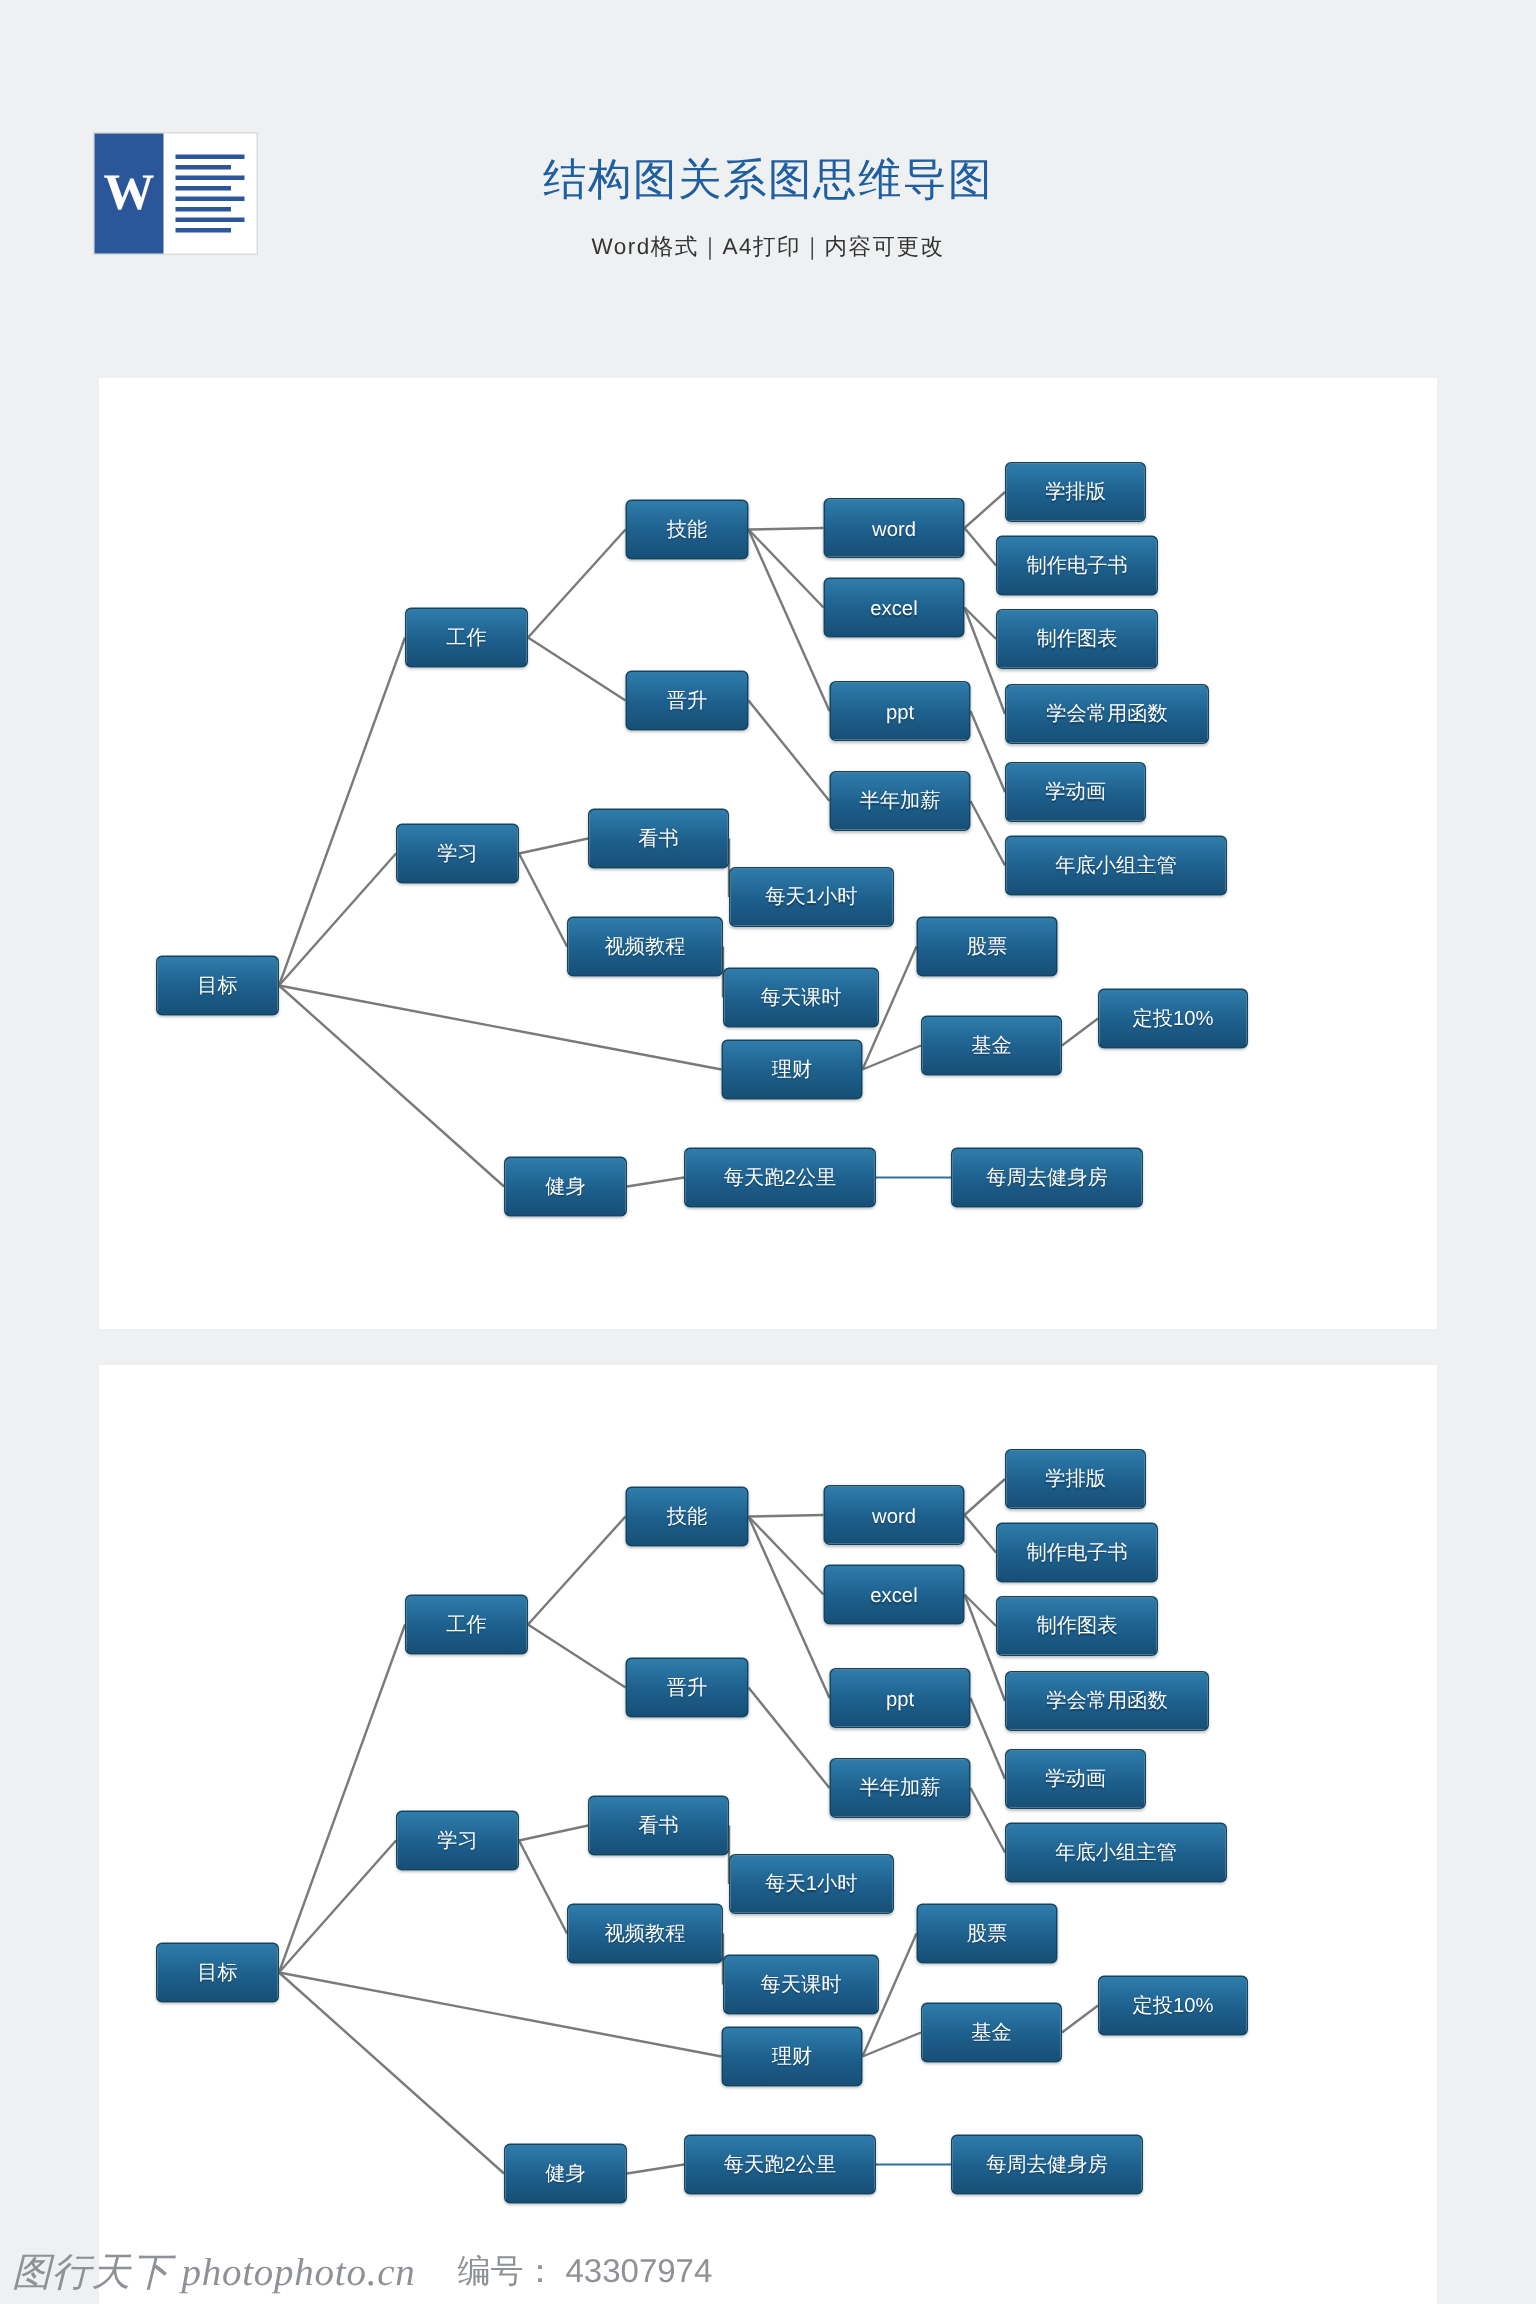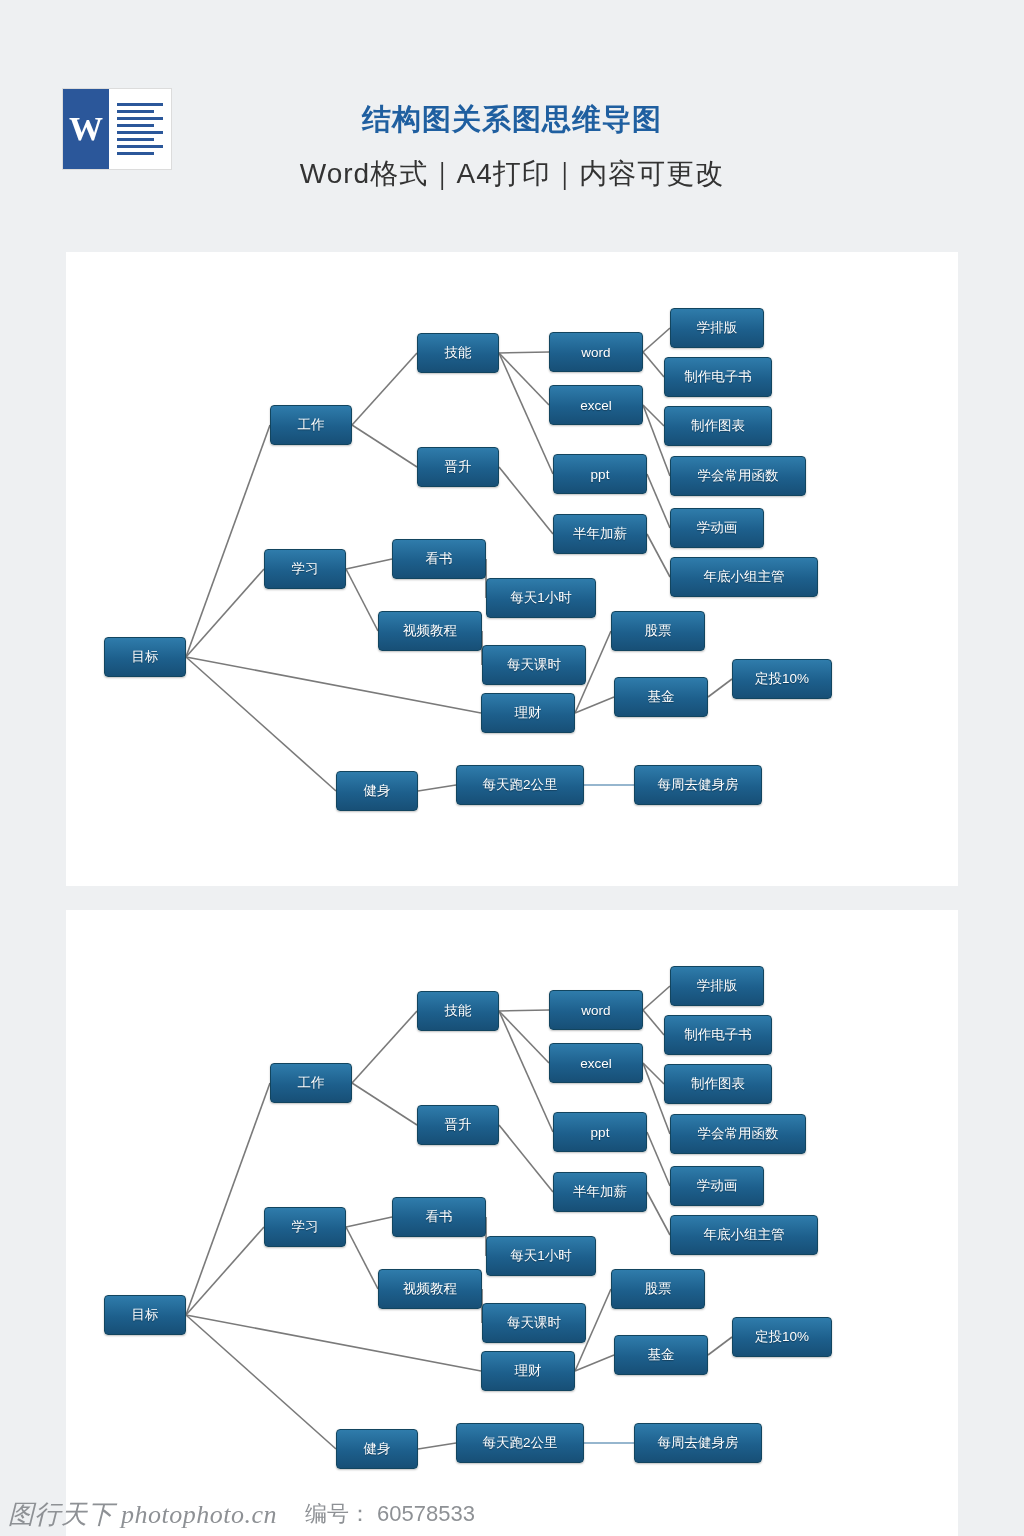--- a/index.html
+++ b/index.html
@@ -26,25 +26,25 @@
   }
   .word-logo .wl-right{
     flex:1;height:80px;display:flex;flex-direction:column;
     justify-content:center;gap:4px;padding:0 8px;box-sizing:border-box;
   }
   .word-logo .wl-right i{display:block;height:3px;background:#2b579a;}
   .word-logo .wl-right i:nth-child(2n){width:80%;}
 
   .title-main{
     position:absolute;left:0;top:100px;width:1024px;text-align:center;
-    font-size:29px;font-weight:bold;color:#1f5fa0;letter-spacing:1px;
+    font-size:29px;font-weight:normal;color:#1f5fa0;letter-spacing:1px;
   }
   .title-sub{
     position:absolute;left:0;top:155px;width:1024px;text-align:center;
-    font-size:28px;color:#333;letter-spacing:1px;
+    font-size:15px;color:#333;letter-spacing:1px;
   }
 
   
   .canvas{
     position:absolute;left:66px;width:892px;background:#fff;
   }
   #canvas-1{top:252px;height:634px;}
   #canvas-2{top:910px;height:632px;}
 
   .diagram{position:absolute;left:0;top:0;width:892px;height:634px;}
@@ -317,14 +317,14 @@
       </div>
       <div class="node" style="left: 568px; top: 513px; width: 128px; height: 40px;">
         <span>每周去健身房</span>
       </div>
     </div>
 </div>
 
 <div class="footer">
   <div class="wm-text">图行天下 photophoto.cn</div>
   <div class="wm-id">编号：</div>
-  <div class="wm-id" style="margin-left:6px;">60578533</div>
+  <div class="wm-id" style="margin-left:6px;">43307974</div>
 </div>
 
 </body></html>

